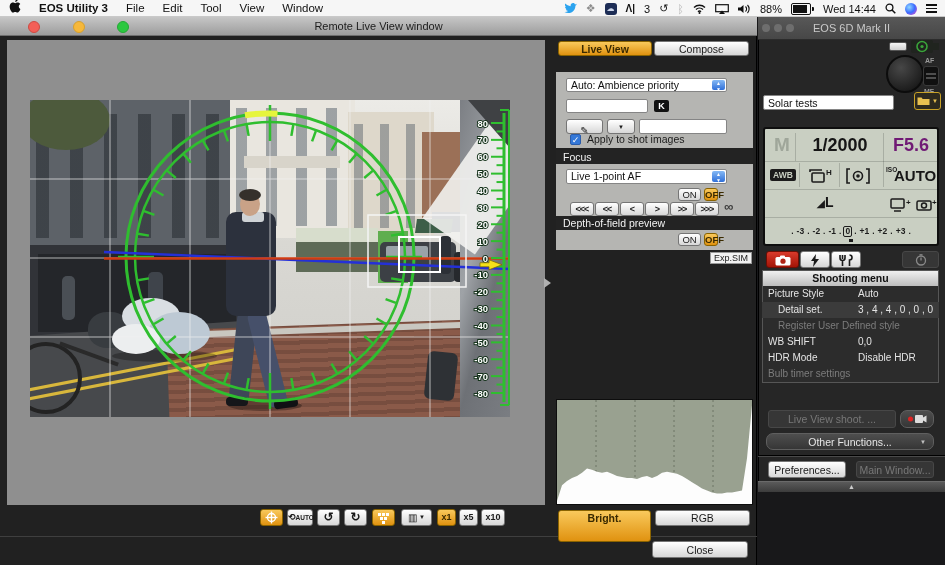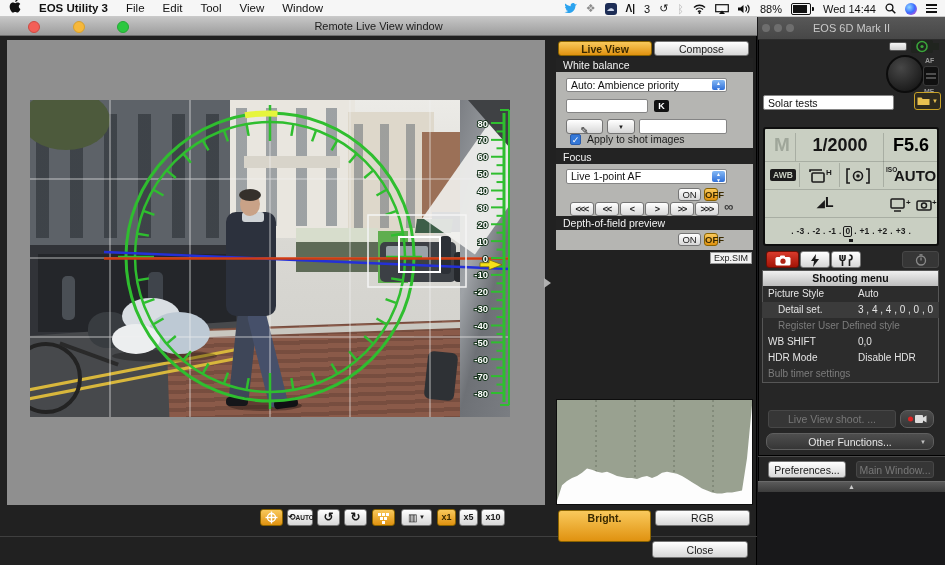--- a/index.html
+++ b/index.html
@@ -332,21 +332,20 @@
   <div class="abs tbtn silver" style="left:459px;width:19px;font-size:9px;font-weight:bold;">x5</div>
   <div class="abs tbtn silver" style="left:481px;width:24px;font-size:9px;font-weight:bold;">x10</div>
 
   <div class="abs divider"></div>
   <div class="abs silver" style="left:652px;top:541px;width:96px;height:17px;font-size:10.5px;line-height:16px;">Close</div>
   <div class="abs" style="left:544px;top:278px;width:0;height:0;border-left:7px solid #b0b0b0;border-top:5px solid transparent;border-bottom:5px solid transparent;"></div>
 
   <div class="abs amber" style="left:558px;top:41px;width:94px;height:15px;font-size:10.5px;line-height:14px;">Live View</div>
   <div class="abs silver" style="left:654px;top:41px;width:95px;height:15px;font-size:10.5px;line-height:14px;">Compose</div>
 
-  <div class="abs hdrbar" style="top:58px;">White balance</div>
   <div class="abs graybody" style="top:72px;height:76px;"></div>
   <div class="abs whitefield" style="left:566px;top:78px;width:161px;height:14px;"><span>Auto: Ambience priority</span><span class="stepper">▲<br>▼</span></div>
   <div class="abs whitefield" style="left:566px;top:99px;width:82px;height:14px;"></div>
   <div class="abs" style="left:654px;top:100px;width:15px;height:12px;background:#111;border-radius:2px;color:#fff;font-size:9px;font-weight:bold;text-align:center;line-height:12px;">K</div>
   <div class="abs silver" style="left:566px;top:119px;width:37px;height:15px;"><span style="font-size:10px;">✎</span></div>
   <div class="abs silver" style="left:607px;top:119px;width:28px;height:15px;font-size:6px;line-height:14px;"><span>▼</span></div>
   <div class="abs whitefield" style="left:639px;top:119px;width:88px;height:15px;"></div>
   <div class="abs" style="left:570px;top:134px;width:11px;height:11px;background:#3478d8;border:1px solid #2a5cab;border-radius:2px;color:#fff;font-size:9px;line-height:10px;text-align:center;">✓</div>
   <div class="abs" style="left:587px;top:133px;font-size:10.5px;color:#1b1b1b;">Apply to shot images</div>
 
@@ -415,21 +414,21 @@
   <div class="abs lcd" style="left:763px;top:127px;width:176px;height:119px;">
     <div class="vline" style="left:30px;top:4px;height:28px;"></div>
     <div class="vline" style="left:118px;top:4px;height:54px;"></div>
     <div class="vline" style="left:34px;top:34px;height:24px;"></div>
     <div class="vline" style="left:74px;top:34px;height:24px;"></div>
     <div class="abs" style="left:0;top:32px;width:172px;height:1px;background:rgba(20,30,20,.18);"></div>
     <div class="abs" style="left:0;top:60px;width:172px;height:1px;background:rgba(20,30,20,.18);"></div>
     <div class="abs" style="left:0;top:88px;width:172px;height:1px;background:rgba(20,30,20,.18);"></div>
     <div class="abs" style="left:5px;top:5px;width:24px;height:24px;font-size:19px;font-weight:bold;color:#9fa69a;text-align:center;">M</div>
     <div class="abs" style="left:32px;top:6px;width:86px;text-align:center;font-size:18px;font-weight:bold;color:#161616;">1/2000</div>
-    <div class="abs" style="left:120px;top:6px;width:52px;text-align:center;font-size:18px;font-weight:bold;color:#000000;">F5.6</div>
+    <div class="abs" style="left:120px;top:6px;width:52px;text-align:center;font-size:18px;font-weight:bold;color:#701a75;">F5.6</div>
     <div class="abs" style="left:5px;top:40px;padding:1px 3px;background:#1b1b1b;color:#c9cfc2;font-size:8.5px;font-weight:bold;border-radius:2px;">AWB</div>
     <svg class="abs" style="left:40px;top:37px;" width="28" height="20" viewBox="0 0 28 20">
         <g fill="none" stroke="#1b1b1b" stroke-width="1.6">
           <rect x="7" y="7" width="12" height="9" rx="1"></rect>
           <path d="M5 6 v-2 h12"></path>
         </g>
         <text x="21" y="9" font-size="8" font-weight="bold" fill="#1b1b1b" font-family="Liberation Sans,sans-serif">H</text>
       </svg>
     <svg class="abs" style="left:80px;top:37px;" width="26" height="20" viewBox="0 0 26 20">
         <g fill="none" stroke="#1b1b1b" stroke-width="1.6">

